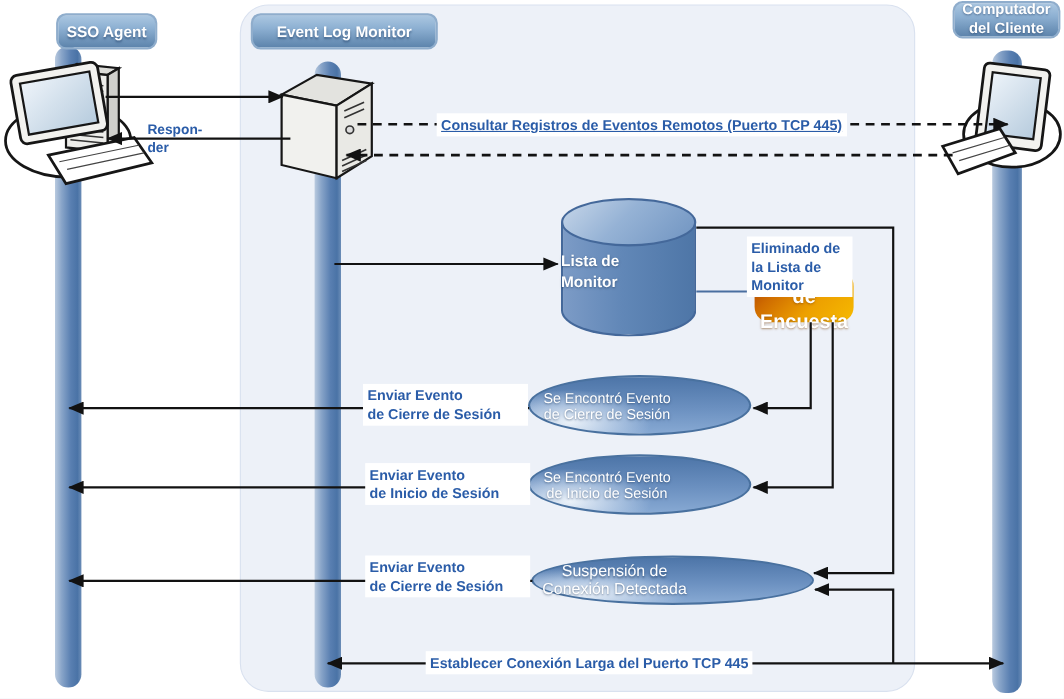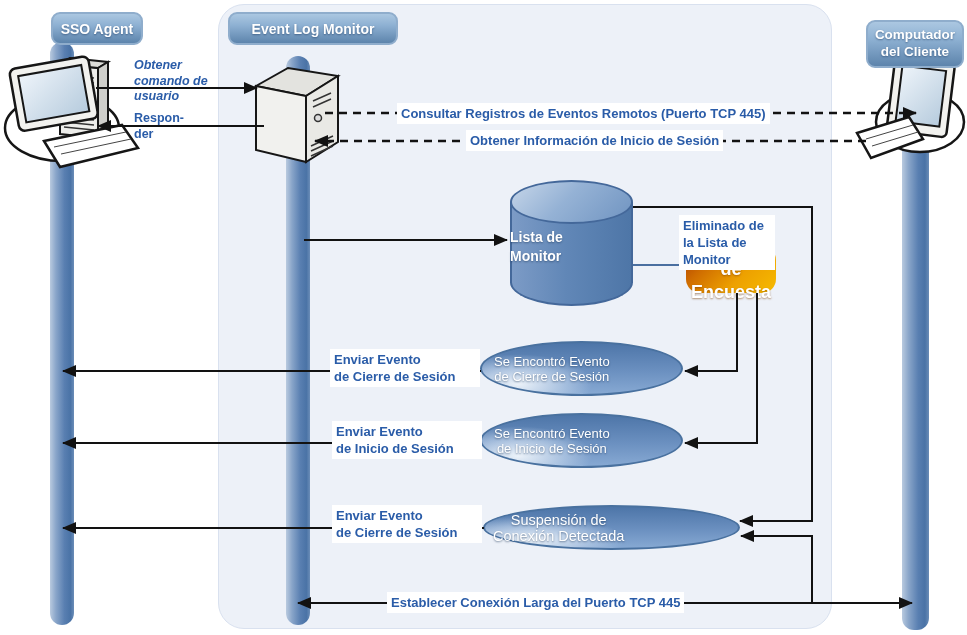--- a/index.html
+++ b/index.html
@@ -22,33 +22,33 @@
 
   .badge {
     position:absolute; display:flex; align-items:center; justify-content:center;
     text-align:center; color:#fff; font-weight:bold; z-index:40;
     background:linear-gradient(180deg,#abc7e1 0%,#8db0d2 40%,#5d84ac 100%);
     border:2px solid #8fadcc; border-radius:9px;
     text-shadow:0 1px 2px rgba(25,55,95,.55);
   }
   #badge-sso    { left:15px;  top:12px; width:92px;  height:33px; font-size:14px;margin-left:36px; }
   #badge-elm    { left:228px; top:12px; width:170px; height:33px; font-size:14px; }
-  #badge-client { left:866px; top:20px;  width:98px;  height:48px; font-size:13.5px; line-height:1.25; }
+  #badge-client { left:866px; top:1px;  width:98px;  height:34px; font-size:13.5px; line-height:1.25; }
 
   .lbl {
     position:absolute; color:#2a5ca8; font-weight:bold; font-size:13px;
     line-height:1.32; z-index:40;
   }
   .lbl.bg { background:#ffffff; padding:2px 4px; }
   .nowrap { white-space:nowrap; }
   .preline { white-space:pre-line; }
 
   #lbl-obtener-comando { left:134px; top:58px;  width:90px; font-style:italic; font-size:12.5px; line-height:1.25; }
   #lbl-responder       { left:134px; top:111px; width:64px; font-size:12.5px; line-height:1.25; }
-  #lbl-consultar       { left:397px; top:103px; font-size:13px; }
+  #lbl-consultar       { left:397px; top:103px; font-size:13px;text-decoration:underline; }
   #lbl-obtener-info    { left:466px; top:130px; font-size:13px; }
   #lbl-agregar         { left:311px; top:230px; }
   #lbl-eliminado       { left:679px; top:183px; width:96px;margin-top:32px; }
   #lbl-enviar-cierre-1 { left:330px; top:349px; width:150px; }
   #lbl-enviar-inicio   { left:332px; top:421px; width:150px; }
   #lbl-enviar-cierre-2 { left:332px; top:505px; width:150px; }
   #lbl-establecer      { left:387px; top:592px; }
 
   .node-ellipse {
     position:absolute; border-radius:50%; border:2px solid #49719f; z-index:10;
@@ -197,27 +197,23 @@
     </g>
 
     <line x1="633" y1="265" x2="688" y2="265" stroke="#4a6fa0" stroke-width="2"></line>
   </svg>
 
   <div class="badge" id="badge-sso">SSO Agent</div>
   <div class="badge" id="badge-elm">Event Log Monitor</div>
   <div class="badge preline" id="badge-client">Computador
 del Cliente</div>
 
-  <div class="lbl preline" id="lbl-obtener-comando">Obtener
-comando de
-usuario</div>
   <div class="lbl preline" id="lbl-responder">Respon-
 der</div>
   <div class="lbl bg nowrap" id="lbl-consultar">Consultar Registros de Eventos Remotos (Puerto TCP 445)</div>
-  <div class="lbl bg nowrap" id="lbl-obtener-info">Obtener Información de Inicio de Sesión</div>
   <div class="lbl bg preline" id="lbl-eliminado">Eliminado de
 la Lista de
 Monitor</div>
   <div class="lbl bg preline" id="lbl-enviar-cierre-1">Enviar Evento
 de Cierre de Sesión</div>
   <div class="lbl bg preline" id="lbl-enviar-inicio">Enviar Evento
 de Inicio de Sesión</div>
   <div class="lbl bg preline" id="lbl-enviar-cierre-2">Enviar Evento
 de Cierre de Sesión</div>
   <div class="lbl bg nowrap" id="lbl-establecer">Establecer Conexión Larga del Puerto TCP 445</div>

